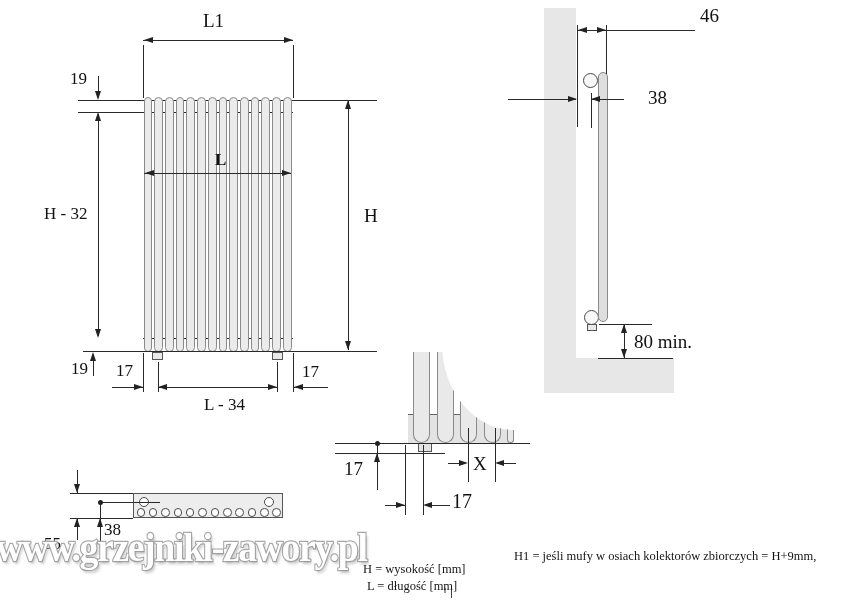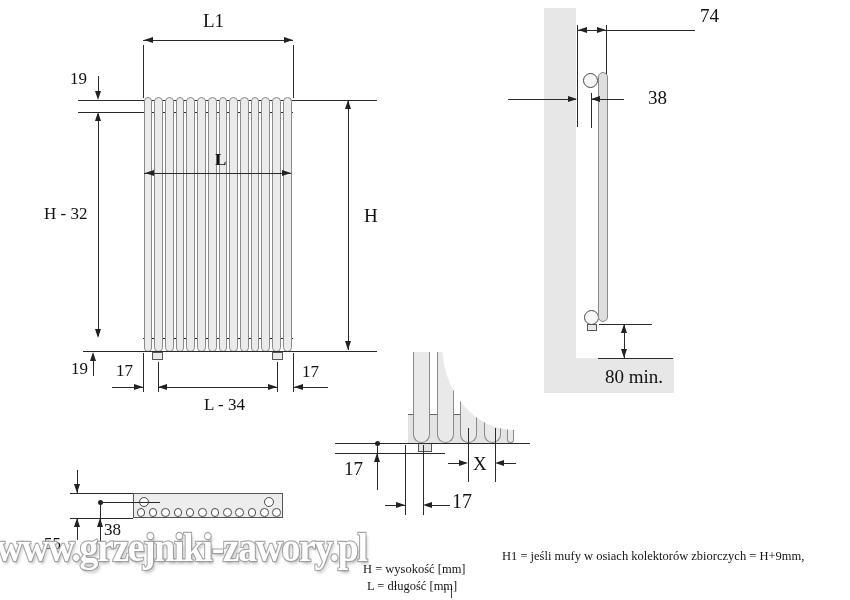--- a/index.html
+++ b/index.html
@@ -117,35 +117,35 @@
     <div class="circ" style="left:582.5px;top:73px;width:15px;height:15px;"></div>
     <div class="circ" style="left:583.5px;top:309.5px;width:15px;height:15px;"></div>
     <div class="rectshape" style="left:586.5px;top:324px;width:10px;height:7px;z-index:1;"></div>
     <div class="tube" style="left:597.5px;top:72px;width:10.5px;height:250px;border-radius:5px;background:#dedede;"></div>
 
     <div class="vl" style="left:577px;top:25px;height:102px;"></div>
     <div class="vl" style="left:606px;top:25px;height:49px;"></div>
     <div class="hl" style="left:577px;top:30px;width:118px;"></div>
     <div class="ar ar-l" style="left:577.5px;top:27px;"></div>
     <div class="ar ar-r" style="left:597px;top:27px;"></div>
-    <span class="dim dim18" style="left:700px;top:6px;">74</span>
+    <span class="dim dim18" style="left:700px;top:6px;">46</span>
 
     <div class="hl" style="left:508px;top:98.5px;width:68px;"></div>
     <div class="ar ar-r" style="left:567.5px;top:95.5px;"></div>
     <div class="vl" style="left:590.5px;top:93px;height:35px;"></div>
     <div class="hl" style="left:591px;top:98.5px;width:33px;"></div>
     <div class="ar ar-l" style="left:591px;top:95.5px;"></div>
     <span class="dim dim18" style="left:648px;top:88px;">38</span>
 
     <div class="hl" style="left:599px;top:323.5px;width:53px;"></div>
     <div class="hl" style="left:598px;top:358px;width:75px;"></div>
     <div class="vl" style="left:624px;top:324px;height:34px;"></div>
     <div class="ar ar-u" style="left:621px;top:324px;"></div>
     <div class="ar ar-d" style="left:621px;top:349px;"></div>
-    <span class="dim dim18" style="left:605px;top:332px;margin-top:35px;">80 min.</span>
+    <span class="dim dim18" style="left:634px;top:332px;">80 min.</span>
   </div>
 
   <div class="grp">
     <div class="fill" style="left:408px;top:414px;width:104px;height:29px;background:#e3e3e3;z-index:1;"></div>
     <div class="hl" style="left:408px;top:414px;width:104px;background:#666;z-index:2;"></div>
     <div class="clipbox" style="left:408px;top:344px;width:106px;height:100px;">
         <div class="tube" style="left: 5px; top: 8px; width: 17px; height: 91px; border-radius: 0px 0px 8.5px 8.5px; border-top: none; background: rgb(233, 233, 233); z-index: 2;"></div>
         <div class="tube" style="left: 28.5px; top: 8px; width: 17px; height: 91px; border-radius: 0px 0px 8.5px 8.5px; border-top: none; background: rgb(233, 233, 233); z-index: 2;"></div>
         <div class="tube" style="left: 52px; top: 8px; width: 17px; height: 91px; border-radius: 0px 0px 8.5px 8.5px; border-top: none; background: rgb(233, 233, 233); z-index: 2;"></div>
         <div class="tube" style="left: 75.5px; top: 8px; width: 17px; height: 91px; border-radius: 0px 0px 8.5px 8.5px; border-top: none; background: rgb(233, 233, 233); z-index: 2;"></div>
@@ -212,17 +212,17 @@
 
     <div class="dot" style="left:97.5px;top:499.5px;"></div>
     <div class="vl" style="left:100px;top:502px;height:43px;"></div>
     <div class="ar ar-u" style="left:97px;top:518px;"></div>
     <span class="dim" style="left:104px;top:521px;">38</span>
   </div>
 
   <div class="grp">
     <span class="note" style="left:367px;top:580px;">L = długość [mm]</span>
     <span class="note" style="left:363px;top:563px;">H = wysokość [mm]</span>
-    <span class="note" style="left:502px;top:550px;text-align:center;">H1 = jeśli mufy w osiach kolektorów zbiorczych = H+9mm,</span>
+    <span class="note" style="left:514px;top:550px;text-align:center;">H1 = jeśli mufy w osiach kolektorów zbiorczych = H+9mm,</span>
   </div>
 
   <div class="watermark">www.grzejniki-zawory.pl</div>
 </div>
 
 </body></html>

